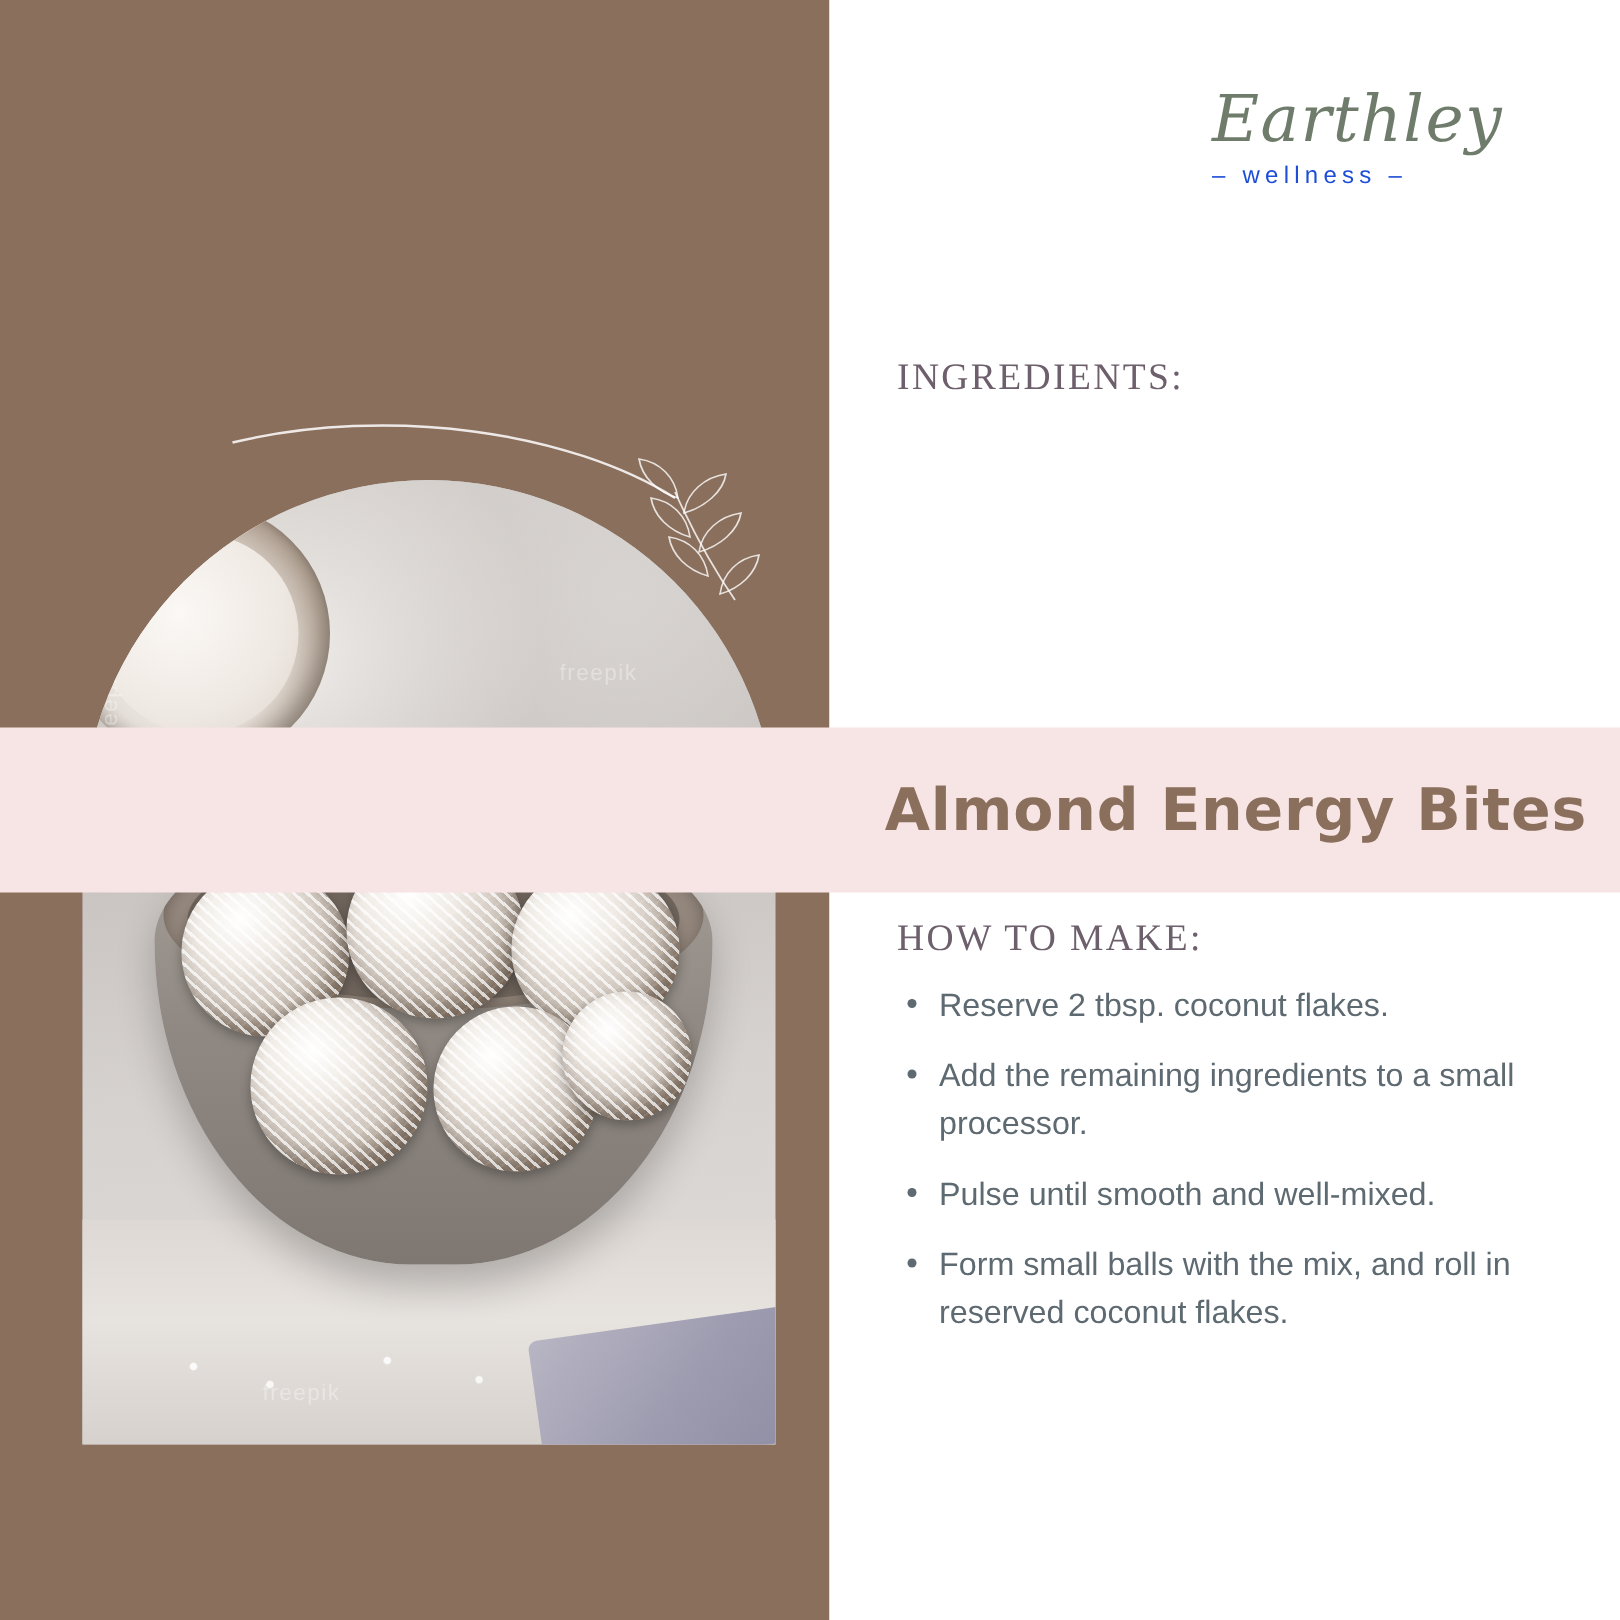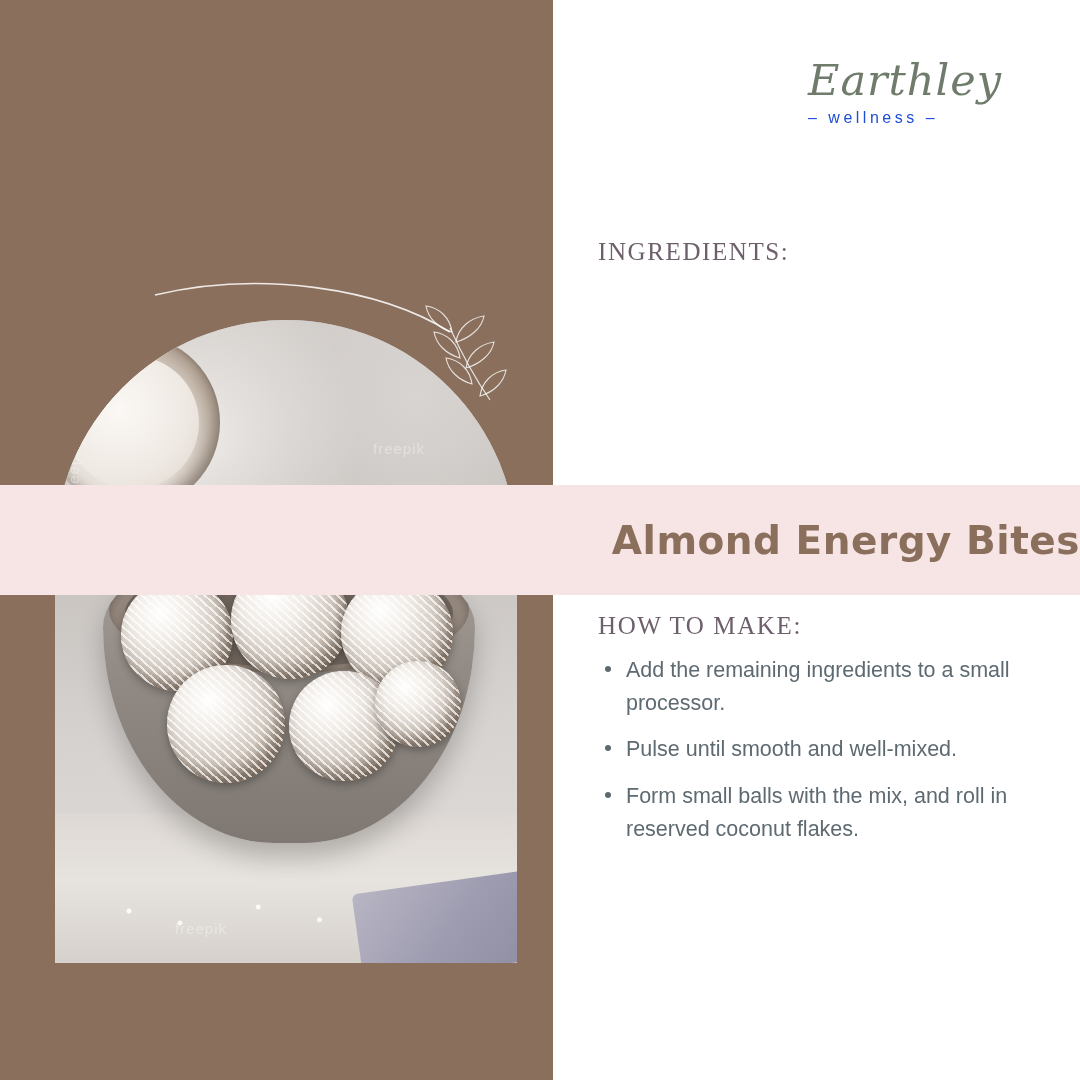--- a/index.html
+++ b/index.html
@@ -54,20 +54,21 @@
 
   .title-text {
     position: absolute;
     left: 537px;
     top: 485px;
     width: 543px;
     height: 110px;
     display: flex;
     align-items: center;
     justify-content: flex-end;
+    padding-right: 22px;
     box-sizing: border-box;
     font-family: "DejaVu Sans", sans-serif;
     font-weight: bold;
     font-size: 39px;
     letter-spacing: 0.5px;
     color: #8a6f5c;
     white-space: nowrap;
   }
 
   
@@ -342,19 +343,20 @@
   <div class="section section-ingredients">
     <h2 class="section-heading">INGREDIENTS:</h2>
   </div>
 
   <div class="title-band"></div>
   <div class="title-text">Almond Energy Bites</div>
 
   <div class="section section-howto">
     <h2 class="section-heading">HOW TO MAKE:</h2>
     <ul class="list">
+      <li>Reserve 2 tbsp. coconut flakes.</li>
       <li>Add the remaining ingredients to a small processor.</li>
       <li>Pulse until smooth and well-mixed.</li>
       <li>Form small balls with the mix, and roll in reserved coconut flakes.</li>
     </ul>
   </div>
 
 </div>
 
 </body></html>

